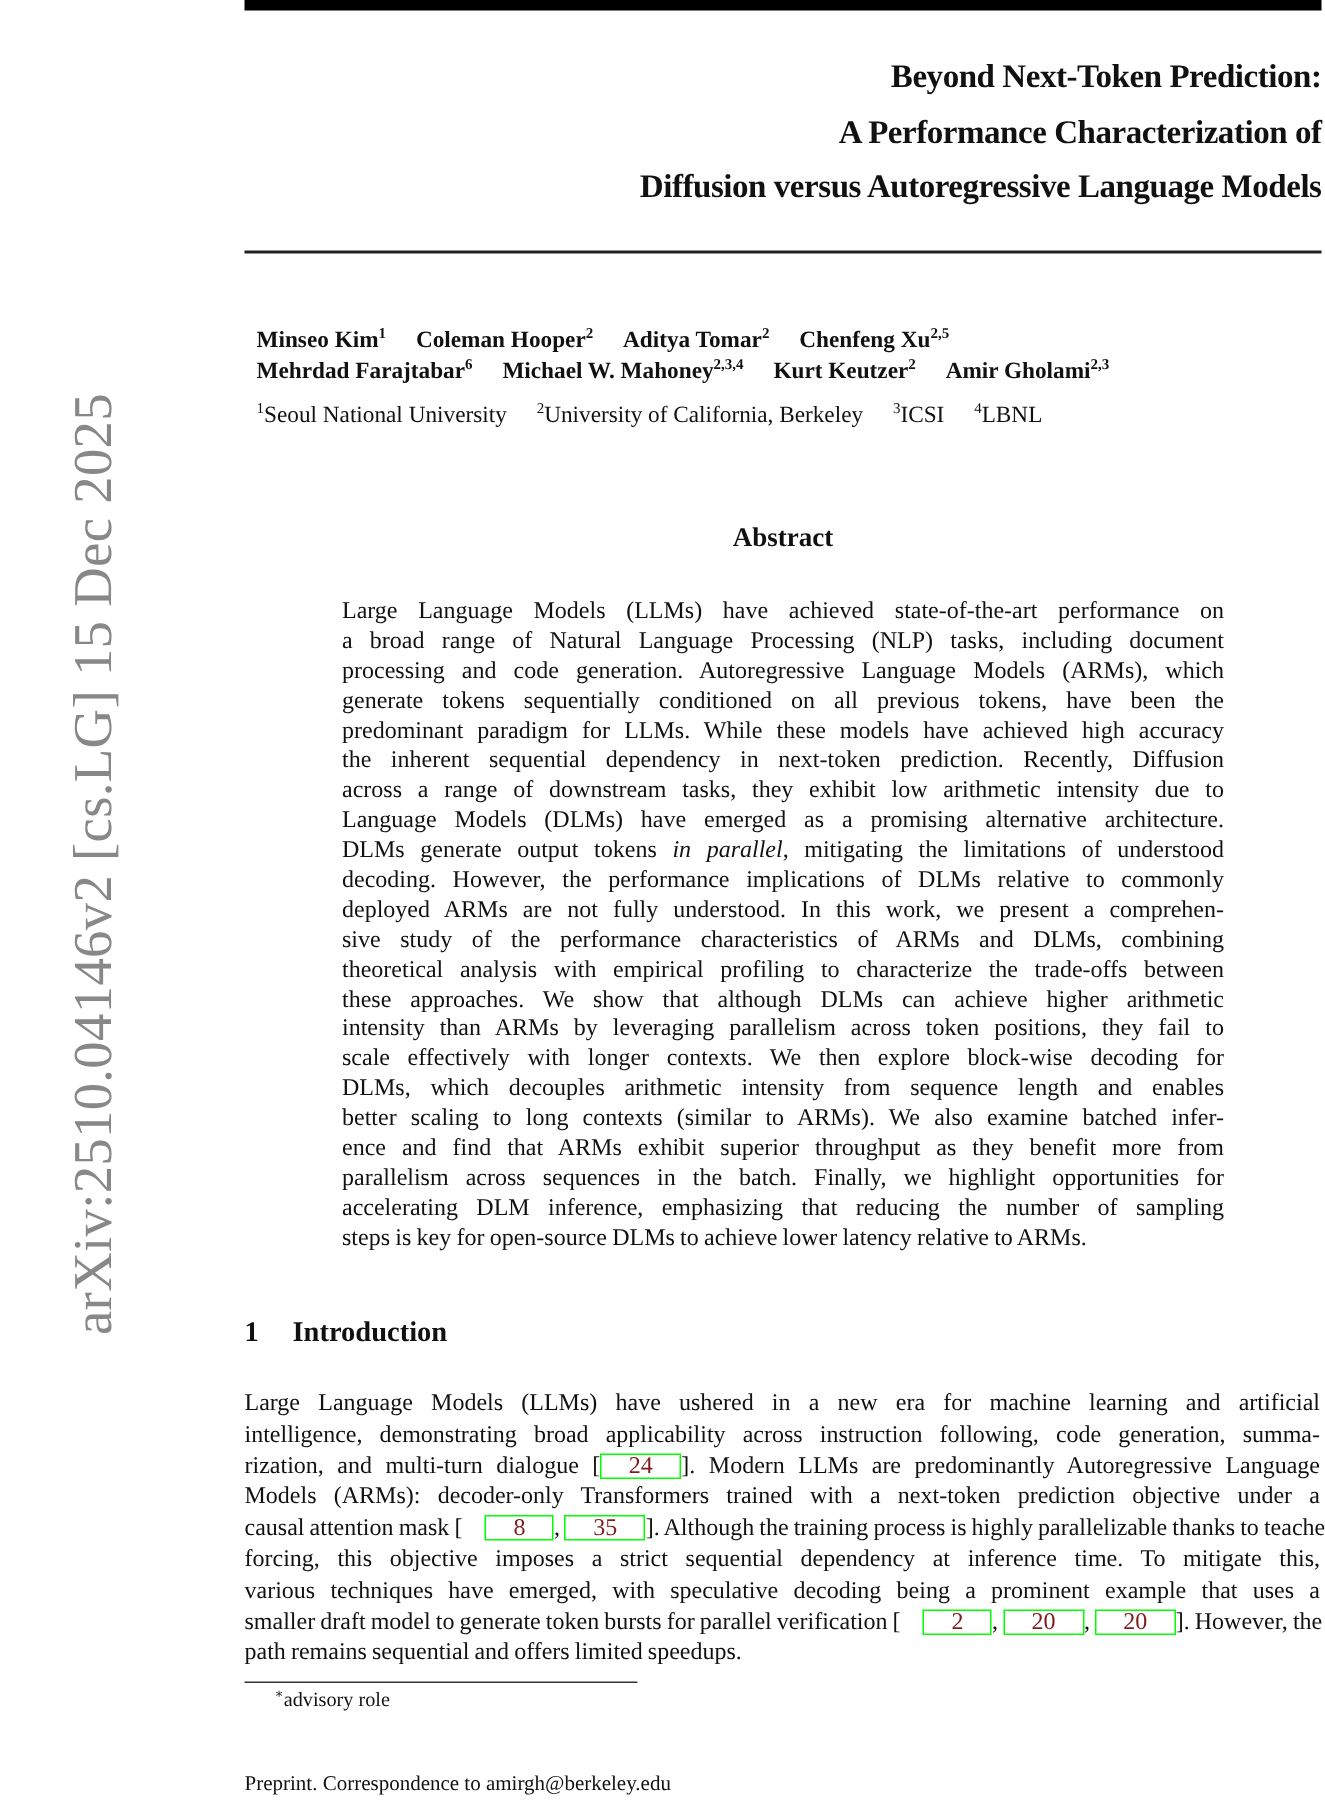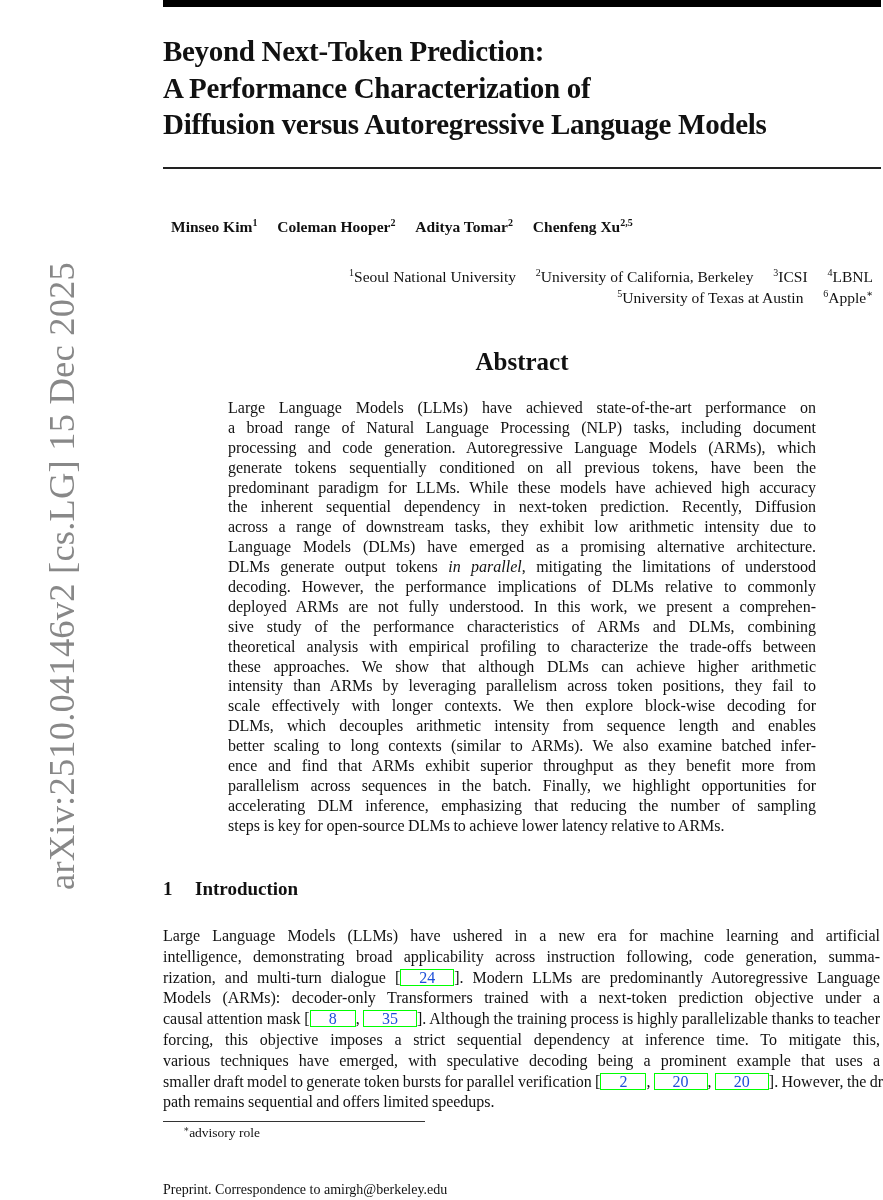--- a/index.html
+++ b/index.html
@@ -3,64 +3,64 @@
 <meta charset="utf-8">
 <style>
   html, body { margin: 0; padding: 0; background: #ffffff; }
   body {
     width: 883px; height: 1200px; position: relative; overflow: hidden;
     font-family: "Liberation Serif", "DejaVu Serif", serif; color: #111;
   }
   .topbar { position: absolute; left: 163px; top: 0; width: 718px; height: 7px; background: #000; }
   .title {
     position: absolute; left: 163px; top: 33px; width: 718px;
-    text-align: left; font-weight: bold; font-size: 29px; line-height: 36.5px;
+    text-align: right; font-weight: bold; font-size: 22px; line-height: 36.5px;
     letter-spacing: -0.3px;
   }
   .title .line { display: block; white-space: nowrap; }
   .title-rule { position: absolute; left: 163px; top: 167px; width: 718px; height: 2px; background: #222; }
 
   .authors {
     position: absolute; left: 163px; top: 216px; width: 718px; text-align: left;
     font-weight: bold; font-size: 15.5px; line-height: 21px; white-space: nowrap;
   }
   .authors .row { display: block; }
   .author { margin: 0 8px; }
   sup { font-size: 10px; vertical-align: 6px; line-height: 0; }
   .affils {
-    position: absolute; left: 163px; top: 266px; width: 718px; text-align: right;
+    position: absolute; left: 163px; top: 266px; width: 718px; text-align: left;
     font-size: 15.5px; line-height: 21px; white-space: nowrap;
   }
   .affils .row { display: block; }
   .affil { margin: 0 8px; }
   .affils sup { font-weight: normal; }
 
   .abstract-heading {
     position: absolute; left: 163px; top: 348px; width: 718px; text-align: center;
-    font-weight: bold; font-size: 25px;
+    font-weight: bold; font-size: 18px;
   }
   .abstract {
     position: absolute; left: 228px; top: 398px; width: 588px;
     font-size: 16px; line-height: 19.9px;
   }
   .jline { display: block; text-align: justify; text-align-last: justify; white-space: nowrap; height: 19.9px; overflow: visible; }
   .jline.last { text-align-last: left; }
   .abstract .jline { word-spacing: -0.5px; }
 
   .section-heading {
     position: absolute; left: 163px; top: 878px; font-weight: bold; font-size: 19px;
   }
   .section-heading .num { display: inline-block; width: 32px; }
   .intro {
     position: absolute; left: 163px; top: 926px; width: 717px;
     font-size: 16px; line-height: 20.8px;
   }
   .intro .jline { height: 20.8px; word-spacing: -0.6px; }
-  .cite { color: #1d4ed8; outline: 1.5px solid #00ff00; outline-offset: -1px; padding: 0 19px; }
-  .cite-wrap { white-space: nowrap; }
+  .cite { color: #7f1d1d; outline: 1.5px solid #00ff00; outline-offset: -1px; padding: 0 19px; }
+  .cite-wrap { white-space: nowrap; margin-left: 15px; }
 
   .fn-rule { position: absolute; left: 163px; top: 1121px; width: 262px; height: 1px; background: #333; }
   .footnote { position: absolute; left: 183px; top: 1125px; font-size: 13.5px; }
   .footnote sup { font-size: 9px; vertical-align: 5px; }
   .preprint { position: absolute; left: 163px; top: 1182px; font-size: 14px; text-align: right; }
 
   .arxiv-stamp {
     position: absolute; left: 0; top: 0; width: 0; height: 0;
   }
   .arxiv-stamp span {
@@ -86,32 +86,34 @@
 
 <div class="title-rule"></div>
 
 <div class="authors">
   <span class="row">
     <span class="author"><span>Minseo Kim</span><sup>1</sup></span>
     <span class="author"><span>Coleman Hooper</span><sup>2</sup></span>
     <span class="author"><span>Aditya Tomar</span><sup>2</sup></span>
     <span class="author"><span>Chenfeng Xu</span><sup>2,5</sup></span>
   </span>
+  <span class="row">
+    <span class="author"><span>Mehrdad Farajtabar</span><sup>6</sup></span>
+    <span class="author"><span>Michael W. Mahoney</span><sup>2,3,4</sup></span>
+    <span class="author"><span>Kurt Keutzer</span><sup>2</sup></span>
+    <span class="author"><span>Amir Gholami</span><sup>2,3</sup></span>
+  </span>
 </div>
 
 <div class="affils">
   <span class="row">
     <span class="affil"><sup>1</sup><span>Seoul National University</span></span>
     <span class="affil"><sup>2</sup><span>University of California, Berkeley</span></span>
     <span class="affil"><sup>3</sup><span>ICSI</span></span>
     <span class="affil"><sup>4</sup><span>LBNL</span></span>
-  </span>
-  <span class="row">
-    <span class="affil"><sup>5</sup><span>University of Texas at Austin</span></span>
-    <span class="affil"><sup>6</sup><span>Apple</span><sup>∗</sup></span>
   </span>
 </div>
 
 <div class="abstract-heading">Abstract</div>
 
 <div class="abstract">
   <span class="jline">Large Language Models (LLMs) have achieved state-of-the-art performance on</span>
   <span class="jline">a broad range of Natural Language Processing (NLP) tasks, including document</span>
   <span class="jline">processing and code generation. Autoregressive Language Models (ARMs), which</span>
   <span class="jline">generate tokens sequentially conditioned on all previous tokens, have been the</span>

